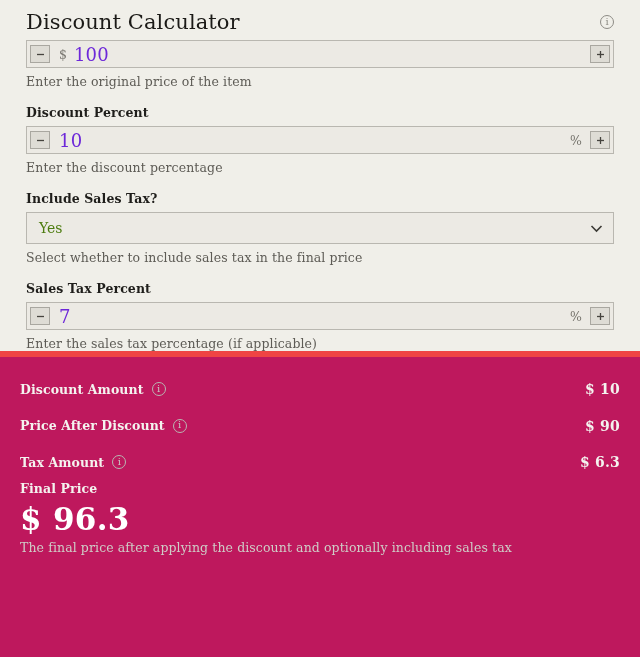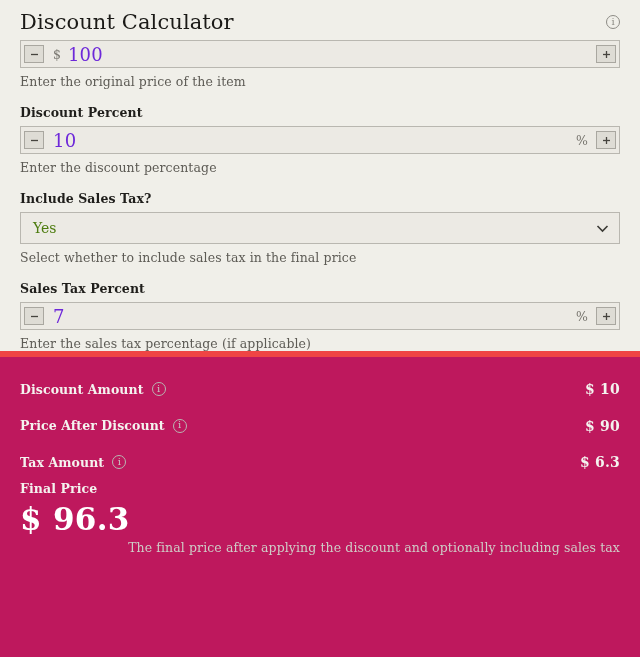--- a/index.html
+++ b/index.html
@@ -9,21 +9,21 @@
     height: 657px;
     background: #f0efe9;
     font-family: "DejaVu Serif", "Liberation Serif", serif;
     color: #21201c;
     overflow: hidden;
   }
 
   .app { width: 640px; height: 657px; display: flex; flex-direction: column; background: #f0efe9; }
 
   
-  .form-area { padding: 0 20px; flex: 0 0 auto; }
+  .form-area { padding: 0 26px; flex: 0 0 auto; }
 
   .title-row {
     display: flex;
     align-items: flex-start;
     justify-content: space-between;
     padding-top: 8px;
     height: 40px;
   }
   .title {
     font-size: 21px;
@@ -176,21 +176,20 @@
     color: #ffffff;
     line-height: 38px;
     margin: 0 0 2px 0;
     letter-spacing: .3px;
   }
   .final-help {
     font-size: 12.5px;
     color: #cfcdc7;
     margin: 0;
     letter-spacing: .1px;
-    text-align: right;
   }
 </style>
 </head>
 <body>
 
 <div class="app">
 
   <div class="form-area">
 
     <div class="title-row">

